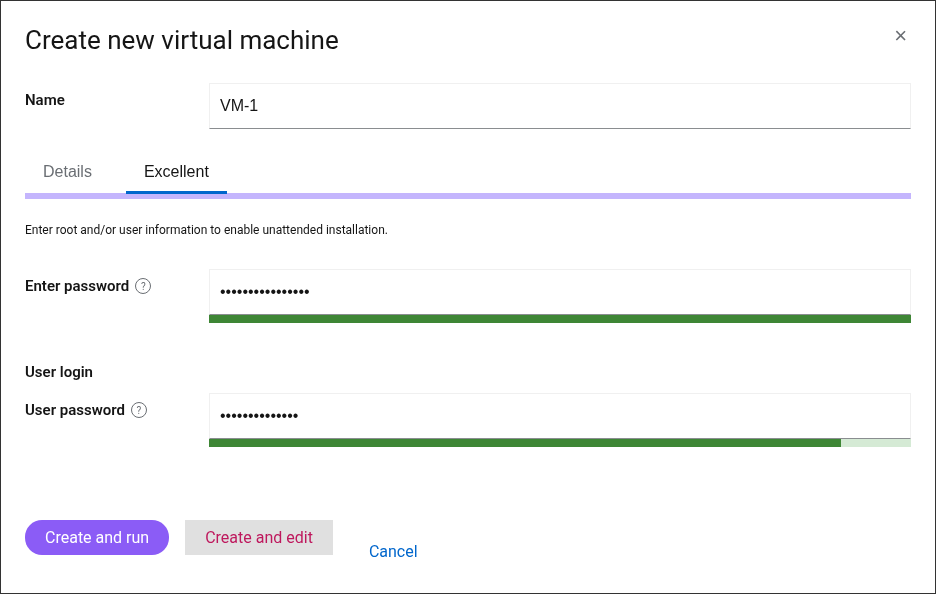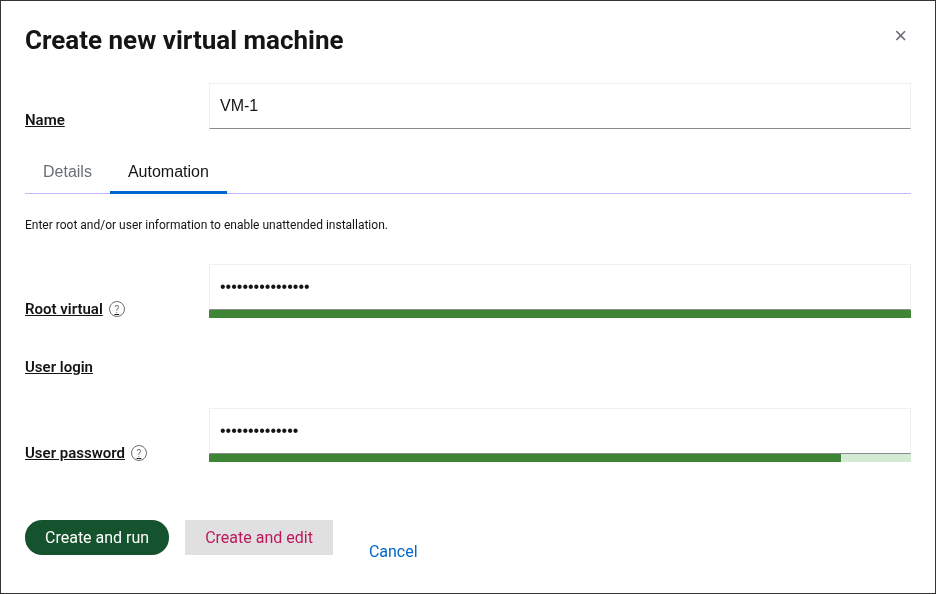--- a/index.html
+++ b/index.html
@@ -18,37 +18,36 @@
       color: #151515;
     }
     .dialog-header {
       display: flex;
       justify-content: space-between;
       align-items: flex-start;
       margin-bottom: 28px;
     }
     .dialog-title {
       font-size: 26px;
-      font-weight: 700;
+      font-weight: 400;
       color: #151515;
     }
     .close-btn {
       background: none;
       border: none;
       font-size: 22px;
       color: #6a6e73;
       cursor: pointer;
       padding: 0 4px;
       line-height: 1;
     }
     .form-row {
       display: flex;
-      align-items: flex-end;
+      align-items: flex-start;
       margin-bottom: 24px;
-      text-decoration: underline;
     }
     .form-label {
       width: 184px;
       flex-shrink: 0;
       font-size: 15px;
       font-weight: 600;
       color: #151515;
       padding-top: 8px;
       display: flex;
       align-items: center;
@@ -63,22 +62,22 @@
       border: 1px solid #f0f0f0;
       border-bottom: 1px solid #8a8d90;
       padding: 22px 10px;
       font-size: 16px;
       color: #151515;
       background: #fff;
       outline: none;
     }
     .tabs {
       display: flex;
-      gap: 0;
-      border-bottom: 1px solid #c4b5fd;
+      gap: 16px;
+      border-bottom: 6px solid #c4b5fd;
       margin-bottom: 24px;
     }
     .tab {
       padding: 10px 18px;
       font-size: 16px;
       color: #6a6e73;
       cursor: pointer;
       border-bottom: 3px solid transparent;
       margin-bottom: -1px;
       background: none;
@@ -136,21 +135,21 @@
       left: 24px;
     }
     .btn {
       padding: 8px 20px;
       font-size: 16px;
       border: none;
       cursor: pointer;
       font-family: inherit;
     }
     .btn-primary {
-      background: #14532d;
+      background: #8b5cf6;
       color: #fff;
       border-radius: 17px;
     }
     .btn-secondary {
       background: #e0e0e0;
       color: #be185d;
     }
     .btn-link {
       background: none;
       color: #06c;
@@ -178,39 +177,39 @@
 
 <div class="form-row">
   <label class="form-label">Name</label>
   <div class="form-control-wrap">
     <input type="text" class="text-input" value="VM-1" style="">
   </div>
 </div>
 
 <div class="tabs">
   <button class="tab">Details</button>
-  <button class="tab active">Automation</button>
+  <button class="tab active">Excellent</button>
 </div>
 
 <p class="instruction-text">Enter root and/or user information to enable unattended installation.</p>
 
 <div class="form-row password-block" style="margin-bottom:32px;">
   <label class="form-label">
-    <span>Root virtual</span>
+    <span>Enter password</span>
     <span class="help-icon">?</span>
   </label>
   <div class="form-control-wrap">
     <input type="password" class="text-input" value="••••••••••••••••" style="">
     <div class="strength-bar">
       <div class="strength-fill" style="width:100%"></div>
     </div>
   </div>
 </div>
 
-<div class="form-row" style="margin-bottom:32px;">
+<div class="form-row" style="margin-bottom:12px;">
   <label class="form-label">User login</label>
 </div>
 
 <div class="form-row" style="margin-bottom:4px;">
   <label class="form-label">
     <span>User password</span>
     <span class="help-icon">?</span>
   </label>
   <div class="form-control-wrap">
     <input type="password" class="text-input" value="••••••••••••••" style="">

